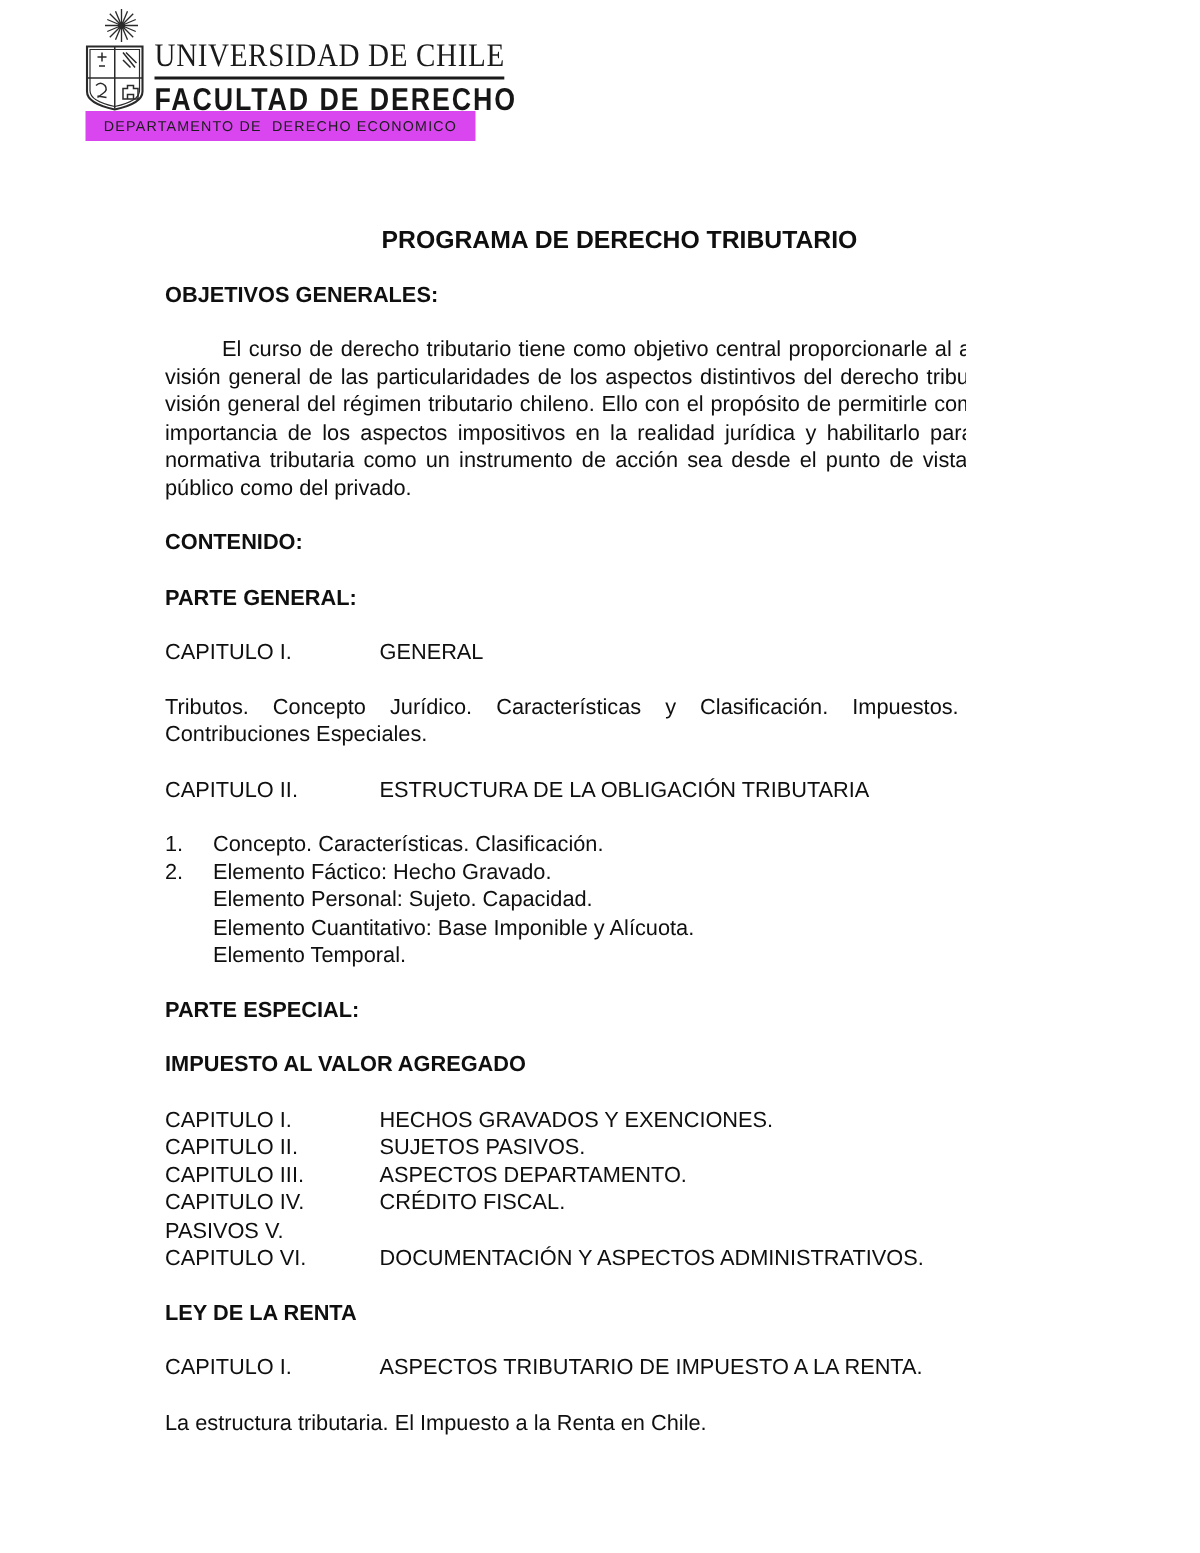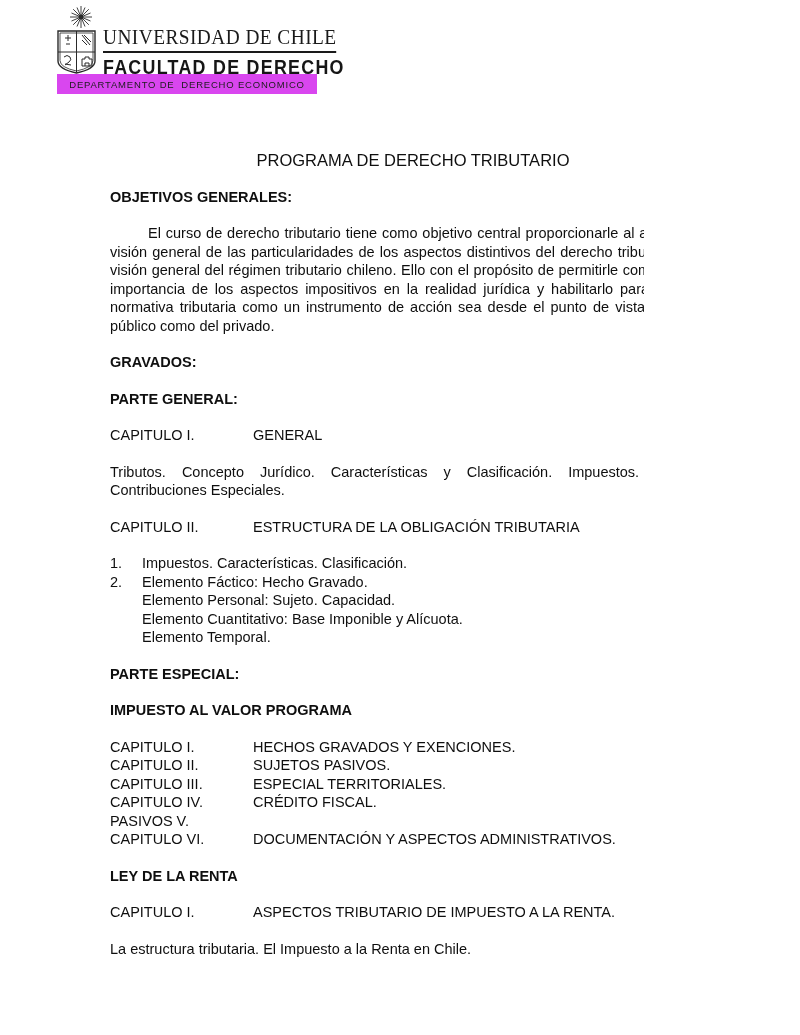--- a/index.html
+++ b/index.html
@@ -50,21 +50,21 @@
   
   .content {
     position:absolute; top:151px; left:110px;
     width:606px;
     font-size:14.5px; line-height:18.5px;
     color:#0f0f0f;
   }
   .content > * { margin:18px 0 0 0; }
   .content > *:first-child { margin-top:0; }
 
-  .doc-title { text-align:center; font-weight:normal; font-size:16.5px; }
+  .doc-title { text-align:center; font-weight:bold; font-size:16.5px; }
   .heading   { font-weight:bold; }
   .para      { text-align:justify; }
   .para.indented { text-indent:38px; }
 
   .chapter-row { display:flex; }
   .chapter-row .chapter-label { flex:0 0 143px; }
   .chapter-row .chapter-title { flex:1; }
 
   .chapter-list .chapter-row { margin:0; }
 
@@ -123,40 +123,40 @@
   <div class="dept-bar">DEPARTAMENTO DE  DERECHO ECONOMICO</div>
 
   <div class="content">
 
     <div class="doc-title">PROGRAMA DE DERECHO TRIBUTARIO</div>
 
     <div class="heading">OBJETIVOS GENERALES:</div>
 
     <p class="para indented">El curso de derecho tributario tiene como objetivo central proporcionarle al alumno una visión general de las particularidades de los aspectos distintivos del derecho tributario y una visión general del régimen tributario chileno. Ello con el propósito de permitirle comprender la importancia de los aspectos impositivos en la realidad jurídica y habilitarlo para utilizar la normativa tributaria como un instrumento de acción sea desde el punto de vista del sector público como del privado.</p>
 
-    <div class="heading">GRAVADOS:</div>
+    <div class="heading">CONTENIDO:</div>
 
     <div class="heading">PARTE GENERAL:</div>
 
     <div class="chapter-row">
       <span class="chapter-label">CAPITULO I.</span>
       <span class="chapter-title">GENERAL</span>
     </div>
 
     <p class="para">Tributos. Concepto Jurídico. Características y Clasificación. Impuestos. Tasas y Contribuciones Especiales.</p>
 
     <div class="chapter-row">
       <span class="chapter-label">CAPITULO II.</span>
       <span class="chapter-title">ESTRUCTURA DE LA OBLIGACIÓN TRIBUTARIA</span>
     </div>
 
     <div class="num-list">
       <div class="num-row">
         <span class="num">1.</span>
-        <span class="txt">Impuestos. Características. Clasificación.</span>
+        <span class="txt">Concepto. Características. Clasificación.</span>
       </div>
       <div class="num-row">
         <span class="num">2.</span>
         <span class="txt">Elemento Fáctico: Hecho Gravado.</span>
       </div>
       <div class="num-row">
         <span class="num"></span>
         <span class="txt">Elemento Personal: Sujeto. Capacidad.</span>
       </div>
       <div class="num-row">
@@ -164,34 +164,34 @@
         <span class="txt">Elemento Cuantitativo: Base Imponible y Alícuota.</span>
       </div>
       <div class="num-row">
         <span class="num"></span>
         <span class="txt">Elemento Temporal.</span>
       </div>
     </div>
 
     <div class="heading">PARTE ESPECIAL:</div>
 
-    <div class="heading">IMPUESTO AL VALOR PROGRAMA</div>
+    <div class="heading">IMPUESTO AL VALOR AGREGADO</div>
 
     <div class="chapter-list">
       <div class="chapter-row">
         <span class="chapter-label">CAPITULO I.</span>
         <span class="chapter-title">HECHOS GRAVADOS Y EXENCIONES.</span>
       </div>
       <div class="chapter-row">
         <span class="chapter-label">CAPITULO II.</span>
         <span class="chapter-title">SUJETOS PASIVOS.</span>
       </div>
       <div class="chapter-row">
         <span class="chapter-label">CAPITULO III.</span>
-        <span class="chapter-title">ESPECIAL TERRITORIALES.</span>
+        <span class="chapter-title">ASPECTOS DEPARTAMENTO.</span>
       </div>
       <div class="chapter-row">
         <span class="chapter-label">CAPITULO IV.</span>
         <span class="chapter-title">CRÉDITO FISCAL.</span>
       </div>
       <div class="chapter-row">
         <span class="chapter-label">PASIVOS V.</span>
       </div>
       <div class="chapter-row">
         <span class="chapter-label">CAPITULO VI.</span>

